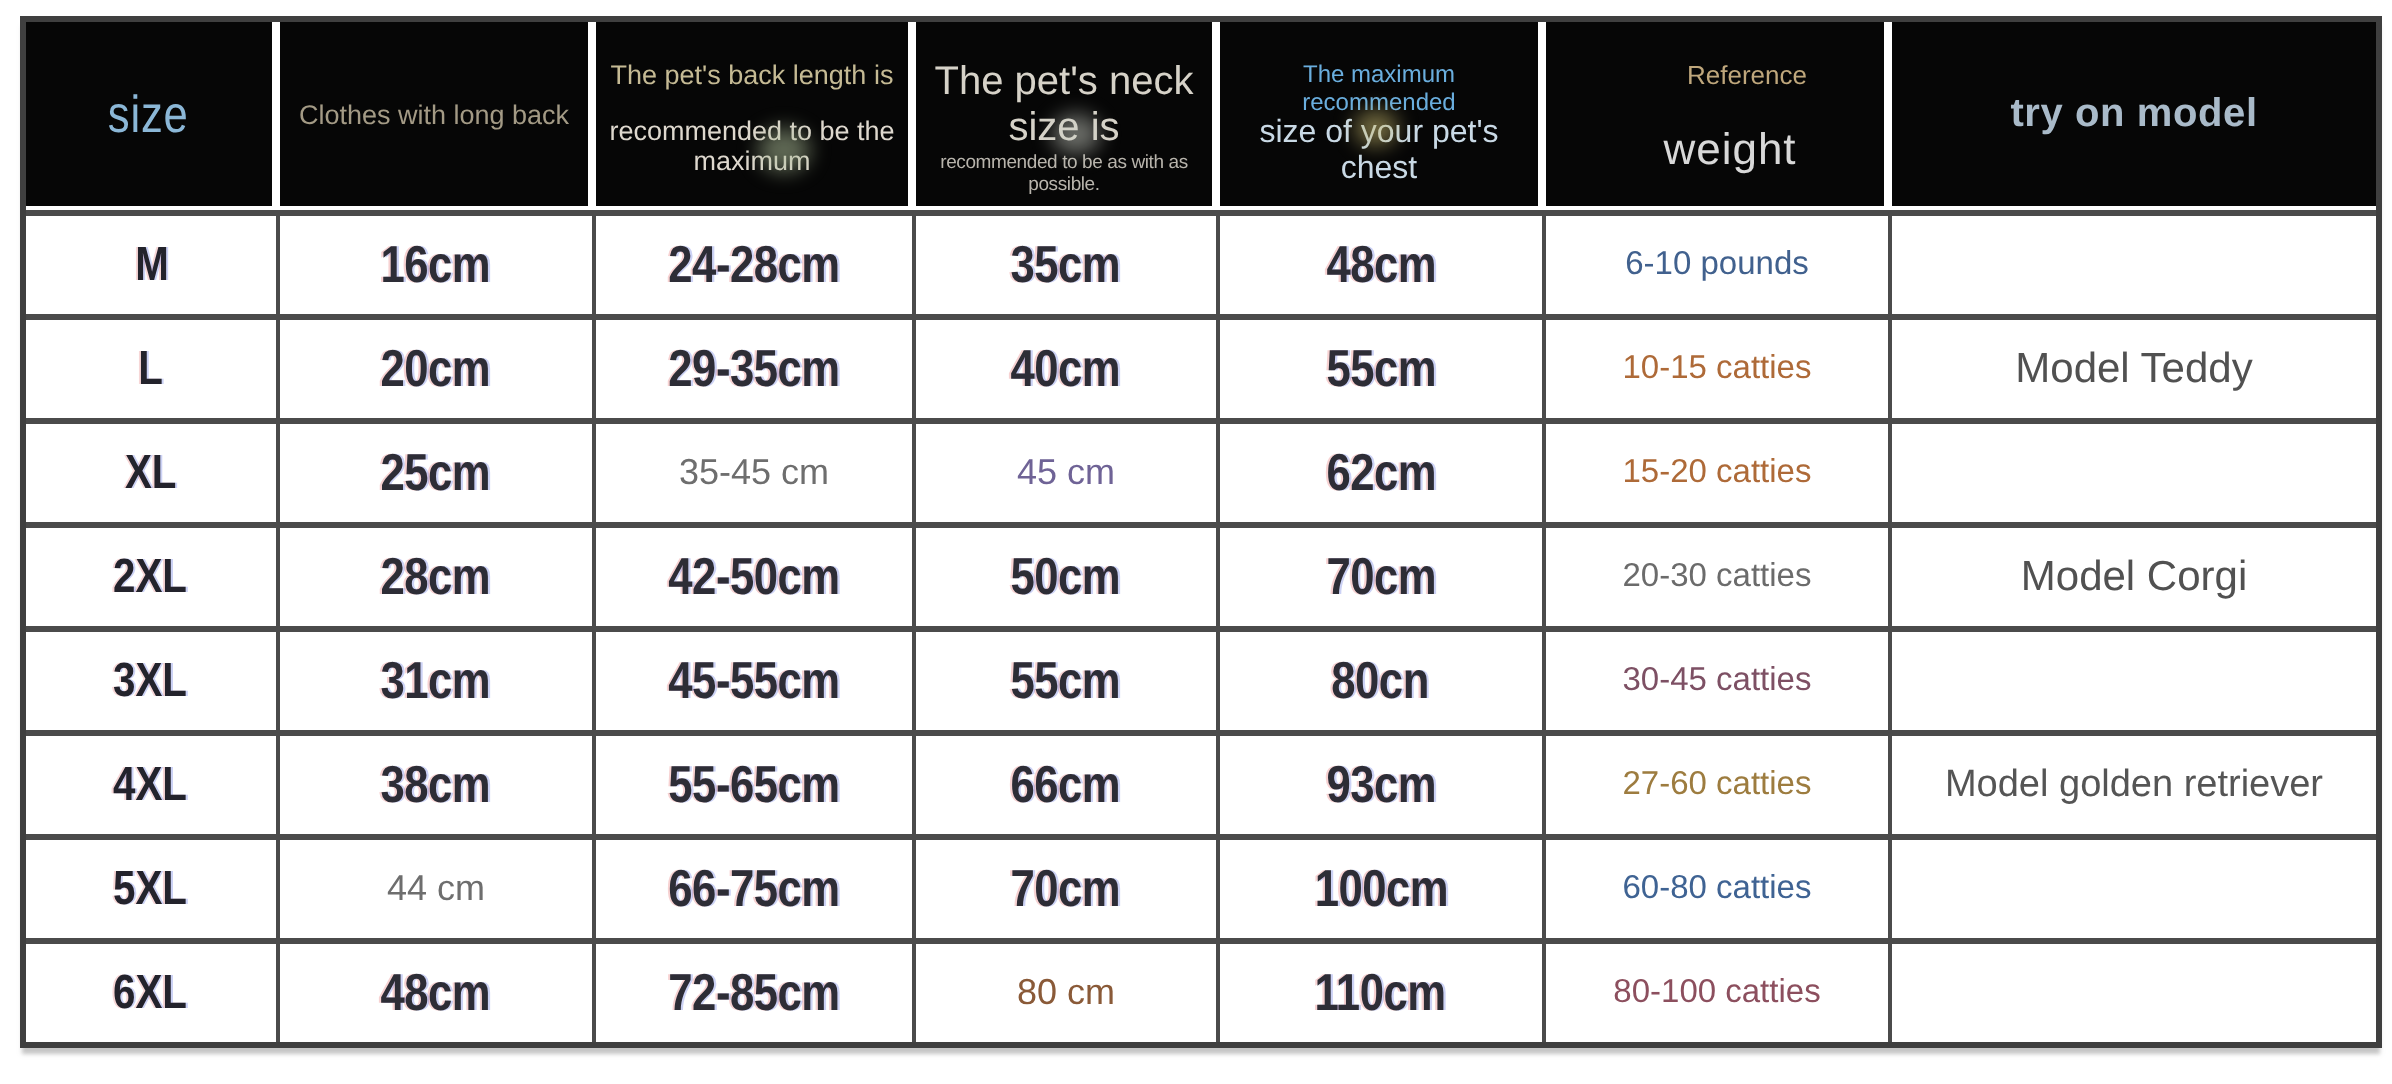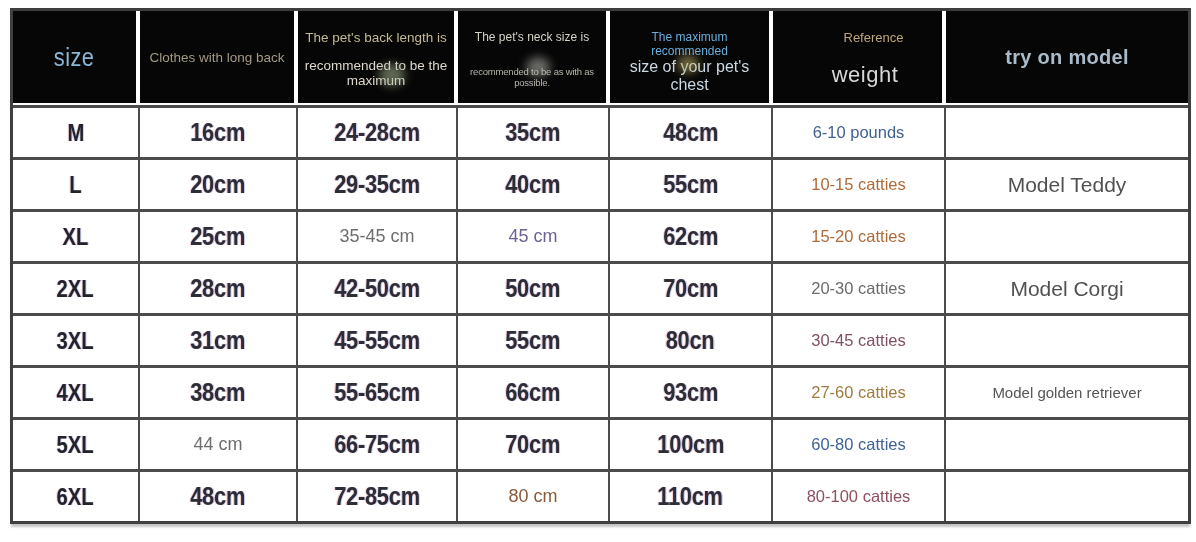--- a/index.html
+++ b/index.html
@@ -15,21 +15,21 @@
     box-sizing:content-box;
   }
   
   .hc{background:#060606;margin:0 4px 2px 0;position:relative;
       display:flex;flex-direction:column;align-items:center;justify-content:center;
       text-align:center;overflow:hidden;}
   .hc.lastc{margin-right:0;}
   .hc.two{justify-content:space-between;padding:19px 2px 15px;box-sizing:border-box;text-align:center;}
   .h-size{font-size:26px;letter-spacing:.5px;}
   .h-sm{font-size:13.5px;}
-  .h-neck1{font-size:12px;}
+  .h-neck1{font-size:20px;}
   .h-neck2{font-size:9.5px;letter-spacing:-0.2px;}
   .h-chest1{font-size:12px;}
   .h-chest2{font-size:16px;}
   .h-w1{font-size:13px;}
   .h-w2{font-size:22px;letter-spacing:.5px;margin-left:15px;}
   .h-model{font-size:20px;font-weight:600;letter-spacing:.3px;}
   .smudge{position:absolute;border-radius:50%;filter:blur(5px);pointer-events:none;}
   .sm-green{width:26px;height:22px;left:52%;top:58%;background:rgba(170,185,150,.55);}
   .sm-white{width:24px;height:20px;left:46%;top:50%;background:rgba(205,210,200,.5);}
   .sm-yellow{width:22px;height:18px;left:42%;top:48%;background:rgba(200,185,110,.55);}
@@ -38,21 +38,21 @@
       display:flex;align-items:center;justify-content:center;background:#fff;overflow:hidden;}
   .bc.last{border-right:none;}
   .cond{display:inline-block;transform:scaleX(.84);transform-origin:center;white-space:nowrap;}
   .val{font-weight:700;font-size:26px;color:#2d2d36;letter-spacing:-0.3px;
        text-shadow:1.3px 0 0 rgba(95,115,225,.32),-1.3px 0 0 rgba(225,95,95,.28);}
   .size-label{font-weight:700;font-size:24px;color:#23232c;
        text-shadow:1.2px 0 0 rgba(95,115,225,.32),-1.2px 0 0 rgba(225,95,95,.25);}
   .rval{font-weight:400;font-size:18px;color:#6e6e6e;white-space:nowrap;}
   .wval{font-weight:500;font-size:16.5px;white-space:nowrap;}
   .mval{font-weight:400;font-size:21px;color:#515151;white-space:nowrap;}
-  .mval.small{font-size:15px;color:#555;}
+  .mval.small{font-size:19px;color:#555;}
 </style>
 </head>
 <body>
 
 <div class="page">
   <div class="grid">
 
     <div class="hc">
       <span class="h-size cond" style="color: rgb(139, 183, 215);">size</span>
     </div>

